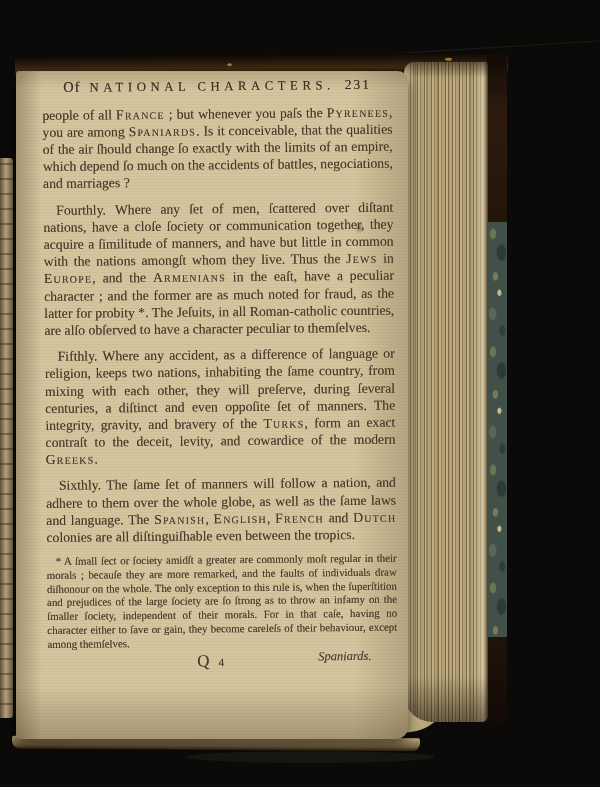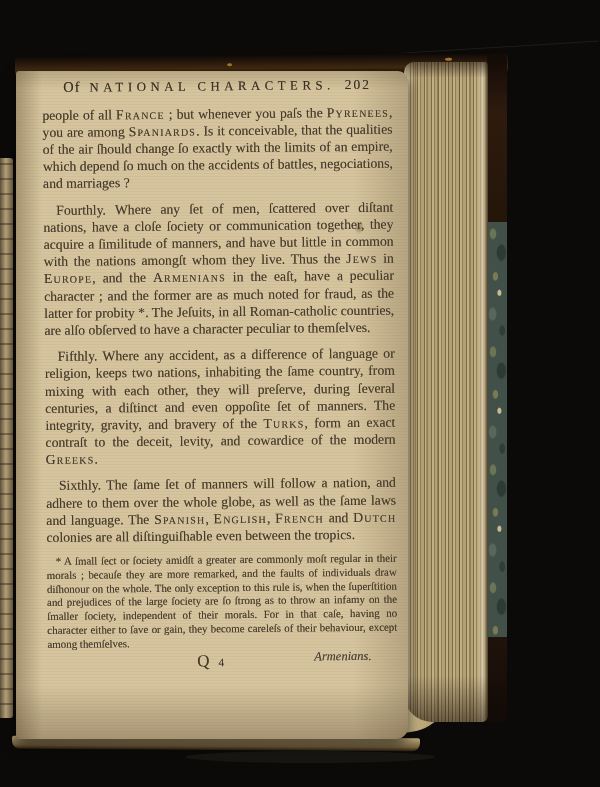--- a/index.html
+++ b/index.html
@@ -132,31 +132,31 @@
   <div class="bottom-edge"></div>
   <div class="glare"></div>
 
   <div class="page">
     <div class="paper-texture"></div>
     <div class="stain"></div>
 
     <div class="text-block">
 
       <div class="header">
-        <span class="hdr-of">Of</span><span class="hdr-caps">NATIONAL CHARACTERS.</span><span class="hdr-num">202</span>
+        <span class="hdr-of">Of</span><span class="hdr-caps">NATIONAL CHARACTERS.</span><span class="hdr-num">231</span>
       </div>
 
       <p class="para no-indent"><span>people of all </span><span class="seg-sc">France</span><span> ; but whenever you paſs the </span><span class="seg-sc">Pyrenees</span><span>, you are among </span><span class="seg-sc">Spaniards</span><span>.  Is it conceivable, that the qualities of the air ſhould change ſo exactly with the limits of an empire, which depend ſo much on the accidents of battles, negociations, and marriages ?</span></p>
       <p class="para"><span class="seg-i">Fourthly.</span><span>  Where any ſet of men, ſcattered over diſtant nations, have a cloſe ſociety or communication together, they acquire a ſimilitude of manners, and have but little in common with the nations amongſt whom they live.  Thus the </span><span class="seg-sc">Jews</span><span> in </span><span class="seg-sc">Europe</span><span>, and the </span><span class="seg-sc">Armenians</span><span> in the eaſt, have a peculiar character ; and the former are as much noted for fraud, as the latter for probity *.  The </span><span class="seg-i">Jeſuits</span><span>, in all </span><span class="seg-i">Roman-catholic</span><span> countries, are alſo obſerved to have a character peculiar to themſelves.</span></p>
       <p class="para"><span class="seg-i">Fifthly.</span><span>  Where any accident, as a difference of language or religion, keeps two nations, inhabiting the ſame country, from mixing with each other, they will preſerve, during ſeveral centuries, a diſtinct and even oppoſite ſet of manners.  The integrity, gravity, and bravery of the </span><span class="seg-sc">Turks</span><span>, form an exact contraſt to the deceit, levity, and cowardice of the modern </span><span class="seg-sc">Greeks</span><span>.</span></p>
       <p class="para"><span class="seg-i">Sixthly.</span><span>  The ſame ſet of manners will follow a nation, and adhere to them over the whole globe, as well as the ſame laws and language.  The </span><span class="seg-sc">Spanish</span><span>, </span><span class="seg-sc">English</span><span>, </span><span class="seg-sc">French</span><span> and </span><span class="seg-sc">Dutch</span><span> colonies are all diſtinguiſhable even between the tropics.</span></p>
 
       <div class="footnote"><span>* A ſmall ſect or ſociety amidſt a greater are commonly moſt regular in their morals ; becauſe they are more remarked, and the faults of individuals draw diſhonour on the whole.  The only exception to this rule is, when the ſuperſtition and prejudices of the large ſociety are ſo ſtrong as to throw an infamy on the ſmaller ſociety, independent of their morals.  For in that caſe, having no character either to ſave or gain, they become careleſs of their behaviour, except among themſelves.</span></div>
 
       <div class="sig-row">
         <span class="signature">Q 4</span>
-        <span class="catchword">Armenians.</span>
+        <span class="catchword">Spaniards.</span>
       </div>
 
     </div>
   </div>
 
 </div>
 
 </body></html>

